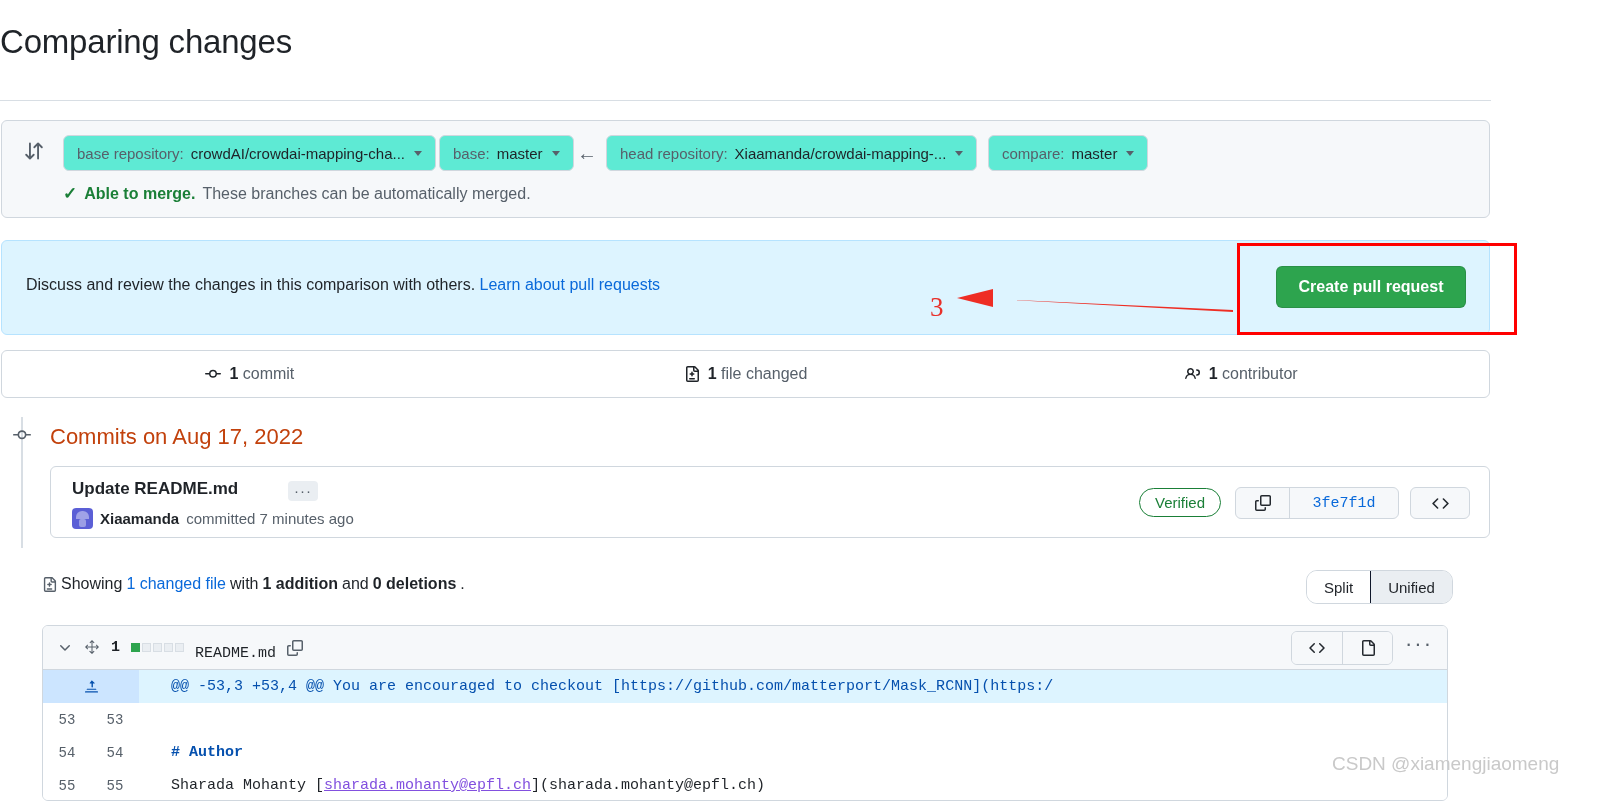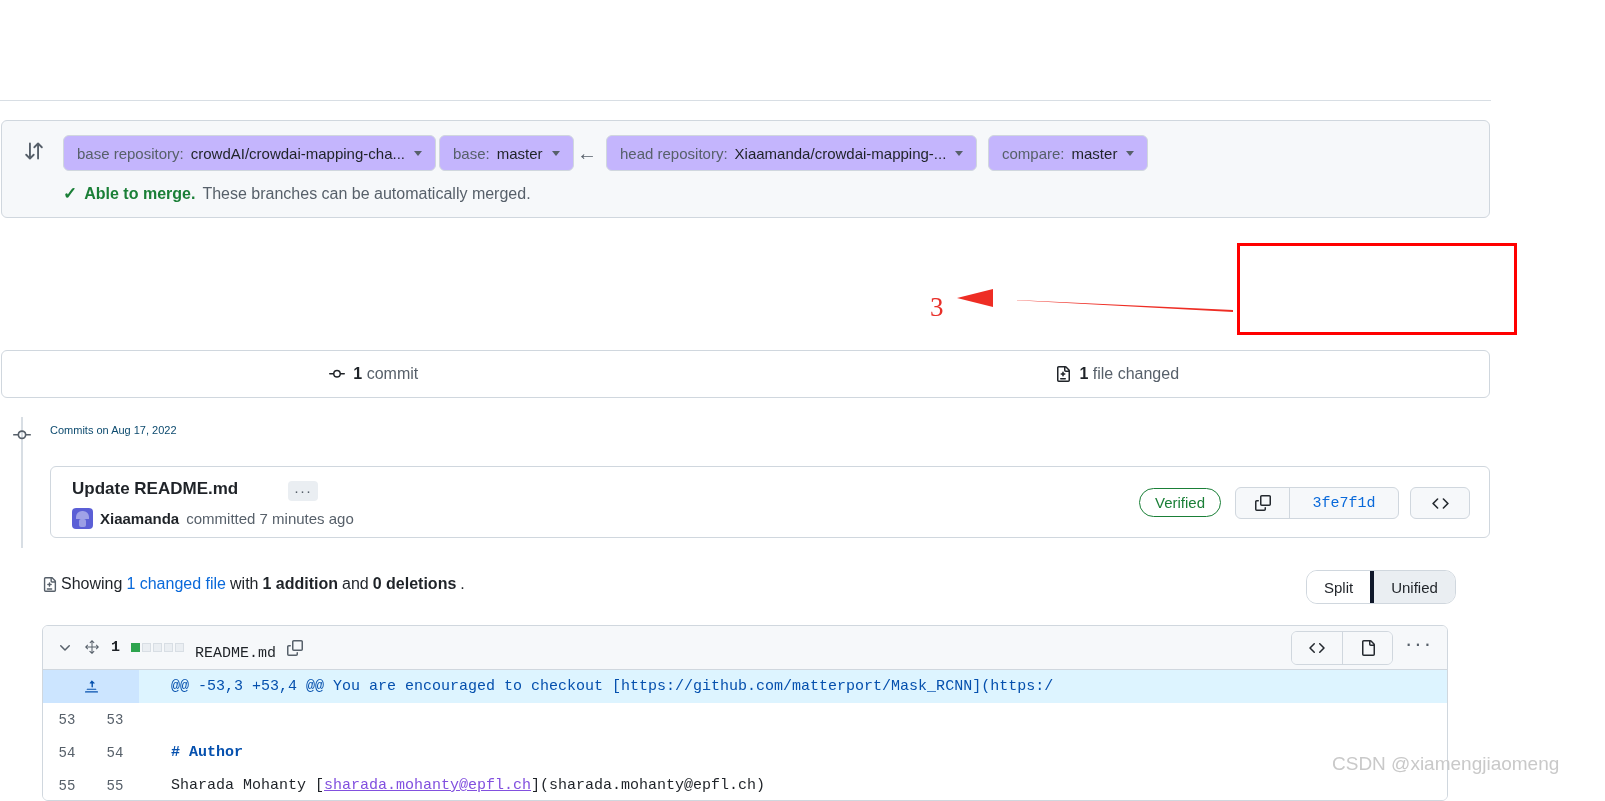--- a/index.html
+++ b/index.html
@@ -36,21 +36,21 @@
     border: 1px solid #d0d7de; border-radius: 6px;
     background: #f6f8fa;
   }
   .swap-icon {
     position: absolute; left: 22px; top: 20px;
     width: 20px; height: 20px; color: #57606a;
   }
   .branch-btn {
     position: absolute; top: 14px; height: 36px;
     border: 1px solid #d0d7de; border-radius: 6px;
-    background: #c4b5fd;
+    background: #5eead4;
     display: flex; align-items: center; gap: 7px;
     padding: 0 13px;
     font-size: 15px; color: #1f2328; white-space: nowrap;
     cursor: pointer;
   }
   .branch-btn .lbl { color: #57606a; }
   .branch-btn .val { color: #1f2328; font-weight: 400; }
   .caret {
     width: 0; height: 0; margin-left: 2px;
     border-left: 4px solid transparent;
@@ -129,21 +129,21 @@
   .timeline-rail {
     position: absolute; left: 21px; top: 417px;
     width: 2px; height: 131px; background: #d8dee4;
   }
   .commit-node {
     position: absolute; left: 13px; top: 426px;
     width: 18px; height: 18px; color: #57606a;
   }
   .commits-on {
     position: absolute; left: 50px; top: 424px;
-    font-size: 11px; color: #0c4a6e; text-align: right;
+    font-size: 22px; color: #c2410c; text-align: right;
   }
   .commit-card {
     position: absolute; left: 50px; top: 466px;
     width: 1440px; height: 72px;
     border: 1px solid #d0d7de; border-radius: 6px; background: #ffffff; padding-left: 18px;
   }
   .commit-title {
     position: absolute; left: 21px; top: 12px;
     font-size: 17px; font-weight: 700; color: #1f2328;
   }
@@ -217,21 +217,21 @@
   .seg-toggle {
     position: absolute; left: 1306px; top: 570px;
     height: 34px; display: flex;
     border: 1px solid #d0d7de; border-radius: 11px; overflow: hidden;
   }
   .seg {
     padding: 0 17px; display: flex; align-items: center;
     font-size: 15px; color: #1f2328; background: #ffffff; cursor: pointer;
   }
   .seg.active { background: #eaeef2; }
-  .seg + .seg { border-left: 4px solid #0f172a; }
+  .seg + .seg { border-left: 1px solid #0f172a; }
 
   
   .diff-file {
     position: absolute; left: 42px; top: 625px;
     width: 1406px; height: 176px;
     border: 1px solid #d0d7de; border-radius: 6px;
     background: #ffffff; overflow: hidden;
   }
   .diff-head {
     height: 44px; background: #f6f8fa; border-bottom: 1px solid #d0d7de;
@@ -293,20 +293,21 @@
     font-size: 19px; color: #c9c9c9;
     font-family: "Liberation Sans", sans-serif;
     white-space: nowrap;
   }
 </style>
 </head>
 <body>
 
 <div class="page">
 
+  <div class="page-title">Comparing changes</div>
   <div class="hr-top"></div>
 
   <div class="compare-box">
     <span class="swap-icon">
       <svg viewBox="0 0 16 16" width="20" height="20" fill="currentColor">
           <path d="M4.75 1.25a.75.75 0 0 1 .75.75v10.19l1.72-1.72a.75.75 0 1 1 1.06 1.06l-3 3a.75.75 0 0 1-1.06 0l-3-3a.75.75 0 1 1 1.06-1.06L4 12.19V2a.75.75 0 0 1 .75-.75Zm6.5 13.5a.75.75 0 0 1-.75-.75V3.81L8.78 5.53a.75.75 0 0 1-1.06-1.06l3-3a.75.75 0 0 1 1.06 0l3 3a.75.75 0 1 1-1.06 1.06L12 3.81V14a.75.75 0 0 1-.75.75Z"></path>
         </svg>
     </span>
 
     <div class="branch-btn" id="base-repo-btn">
@@ -335,20 +336,24 @@
       <span class="caret"></span>
     </div>
 
     <div class="merge-status">
       <span class="check-mark">✓</span>
       <span class="merge-strong">Able to merge.</span>
       <span> These branches can be automatically merged.</span>
     </div>
   </div>
 
+  <div class="info-banner">
+    <div class="info-text"><span>Discuss and review the changes in this comparison with others. </span><a href="#">Learn about pull requests</a></div>
+    <button class="btn-create-pr">Create pull request</button>
+  </div>
 
   <div class="anno-box"></div>
   <div class="anno-num">3</div>
   <svg class="anno-arrow" viewBox="0 0 280 30">
     <polygon points="278,27 38,16 38,6 2,15 38,24 38,16 278,29" fill="#ee2d24"></polygon>
   </svg>
 
   <div class="stats-bar">
     <div class="stat">
       <span class="ico">
@@ -358,20 +363,28 @@
       </span>
       <span><b>1</b><span> commit</span></span>
     </div>
     <div class="stat">
       <span class="ico">
         <svg viewBox="0 0 16 16" width="16" height="16" fill="currentColor">
             <path d="M2 1.75C2 .784 2.784 0 3.75 0h6.586c.464 0 .909.184 1.237.513l2.914 2.914c.329.328.513.773.513 1.237v9.586A1.75 1.75 0 0 1 13.25 16h-9.5A1.75 1.75 0 0 1 2 14.25Zm1.75-.25a.25.25 0 0 0-.25.25v12.5c0 .138.112.25.25.25h9.5a.25.25 0 0 0 .25-.25V6h-2.75A1.75 1.75 0 0 1 9 4.25V1.5Zm6.75.062V4.25c0 .138.112.25.25.25h2.688l-.011-.013-2.914-2.914-.013-.011ZM8 5.5a.75.75 0 0 1 .75.75v1h1a.75.75 0 0 1 0 1.5h-1v1a.75.75 0 0 1-1.5 0v-1h-1a.75.75 0 0 1 0-1.5h1v-1A.75.75 0 0 1 8 5.5ZM5.75 12h4.5a.75.75 0 0 1 0 1.5h-4.5a.75.75 0 0 1 0-1.5Z"></path>
           </svg>
       </span>
       <span><b>1</b><span> file changed</span></span>
+    </div>
+    <div class="stat">
+      <span class="ico">
+        <svg viewBox="0 0 16 16" width="16" height="16" fill="currentColor">
+            <path d="M2 5.5a3.5 3.5 0 1 1 5.898 2.549 5.508 5.508 0 0 1 3.034 4.084.75.75 0 1 1-1.482.235 4 4 0 0 0-7.9 0 .75.75 0 0 1-1.482-.236A5.507 5.507 0 0 1 3.102 8.05 3.493 3.493 0 0 1 2 5.5ZM11 4a.75.75 0 0 1 .75-.75 3.25 3.25 0 0 1 0 6.5.75.75 0 0 1 0-1.5 1.75 1.75 0 1 0 0-3.5A.75.75 0 0 1 11 4Zm-5.5 3.5a2 2 0 1 0 0-4 2 2 0 0 0 0 4Z"></path>
+          </svg>
+      </span>
+      <span><b>1</b><span> contributor</span></span>
     </div>
   </div>
 
   <div class="timeline-rail"></div>
   <span class="commit-node">
     <svg viewBox="0 0 16 16" width="18" height="18" fill="currentColor">
         <path d="M11.93 8.5a4.002 4.002 0 0 1-7.86 0H.75a.75.75 0 0 1 0-1.5h3.32a4.002 4.002 0 0 1 7.86 0h3.32a.75.75 0 0 1 0 1.5Zm-1.43-.75a2.5 2.5 0 1 0-5 0 2.5 2.5 0 0 0 5 0Z"></path>
       </svg>
   </span>
   <div class="commits-on">Commits on Aug 17, 2022</div>

